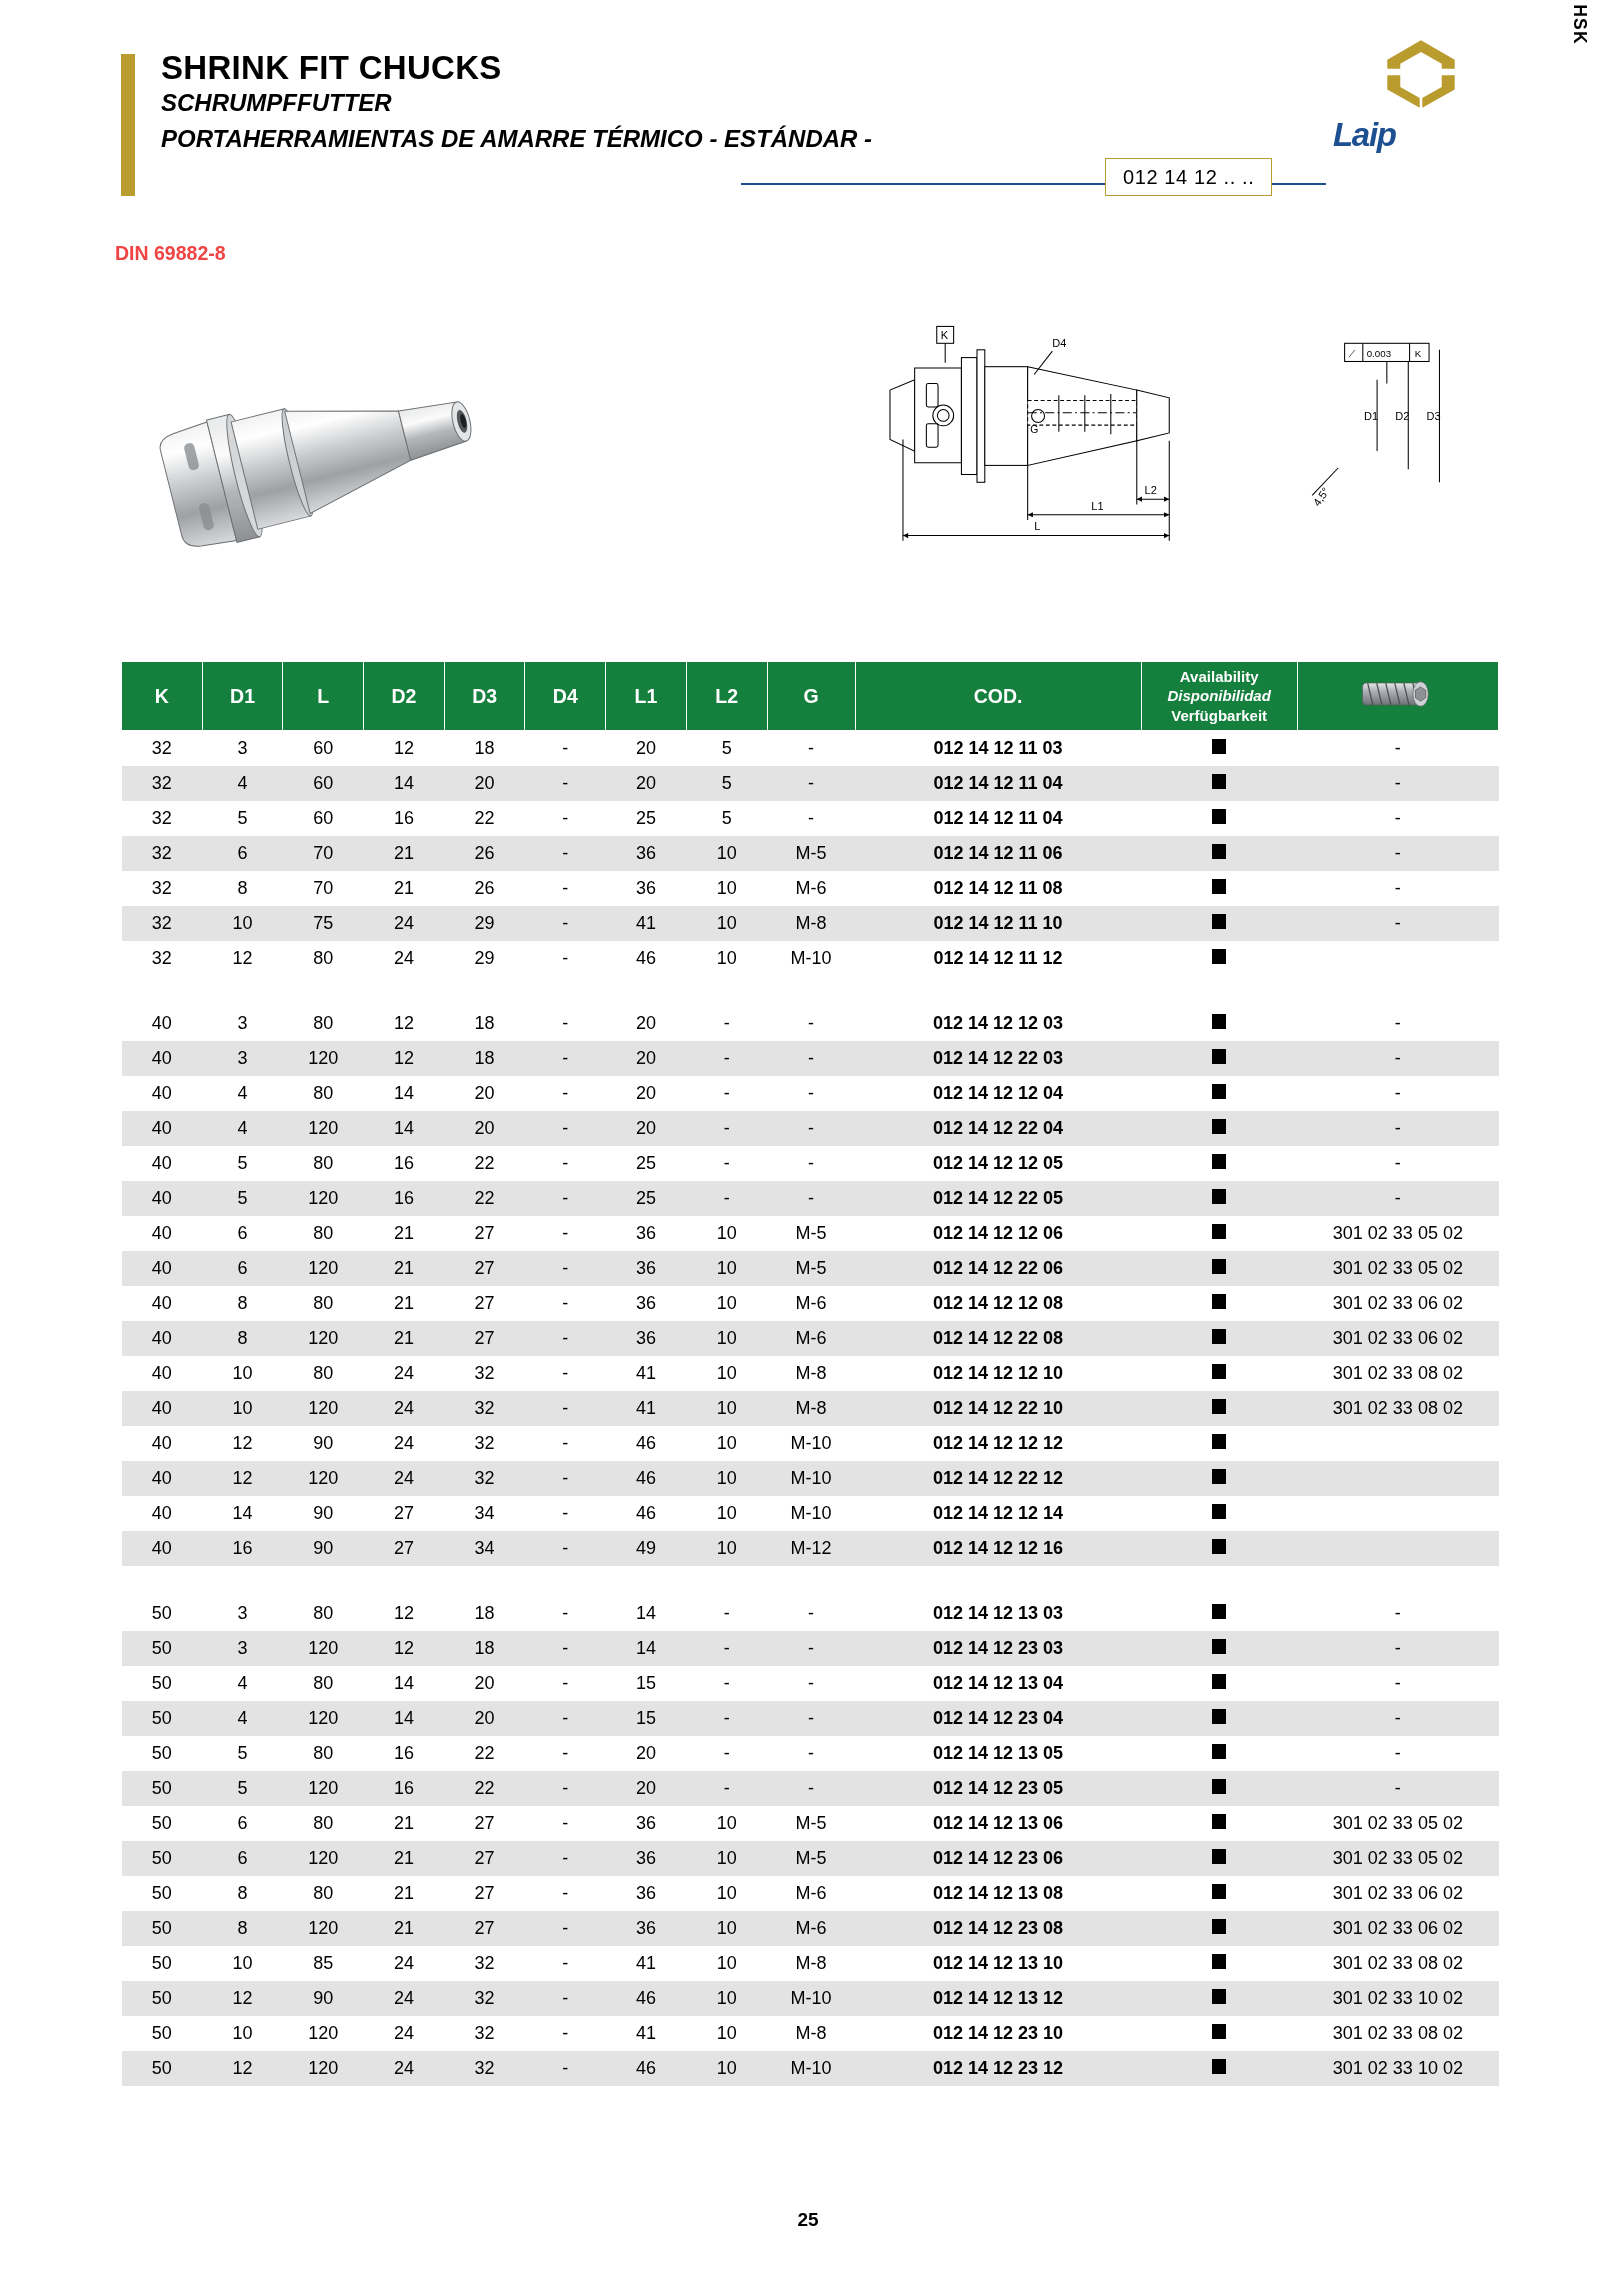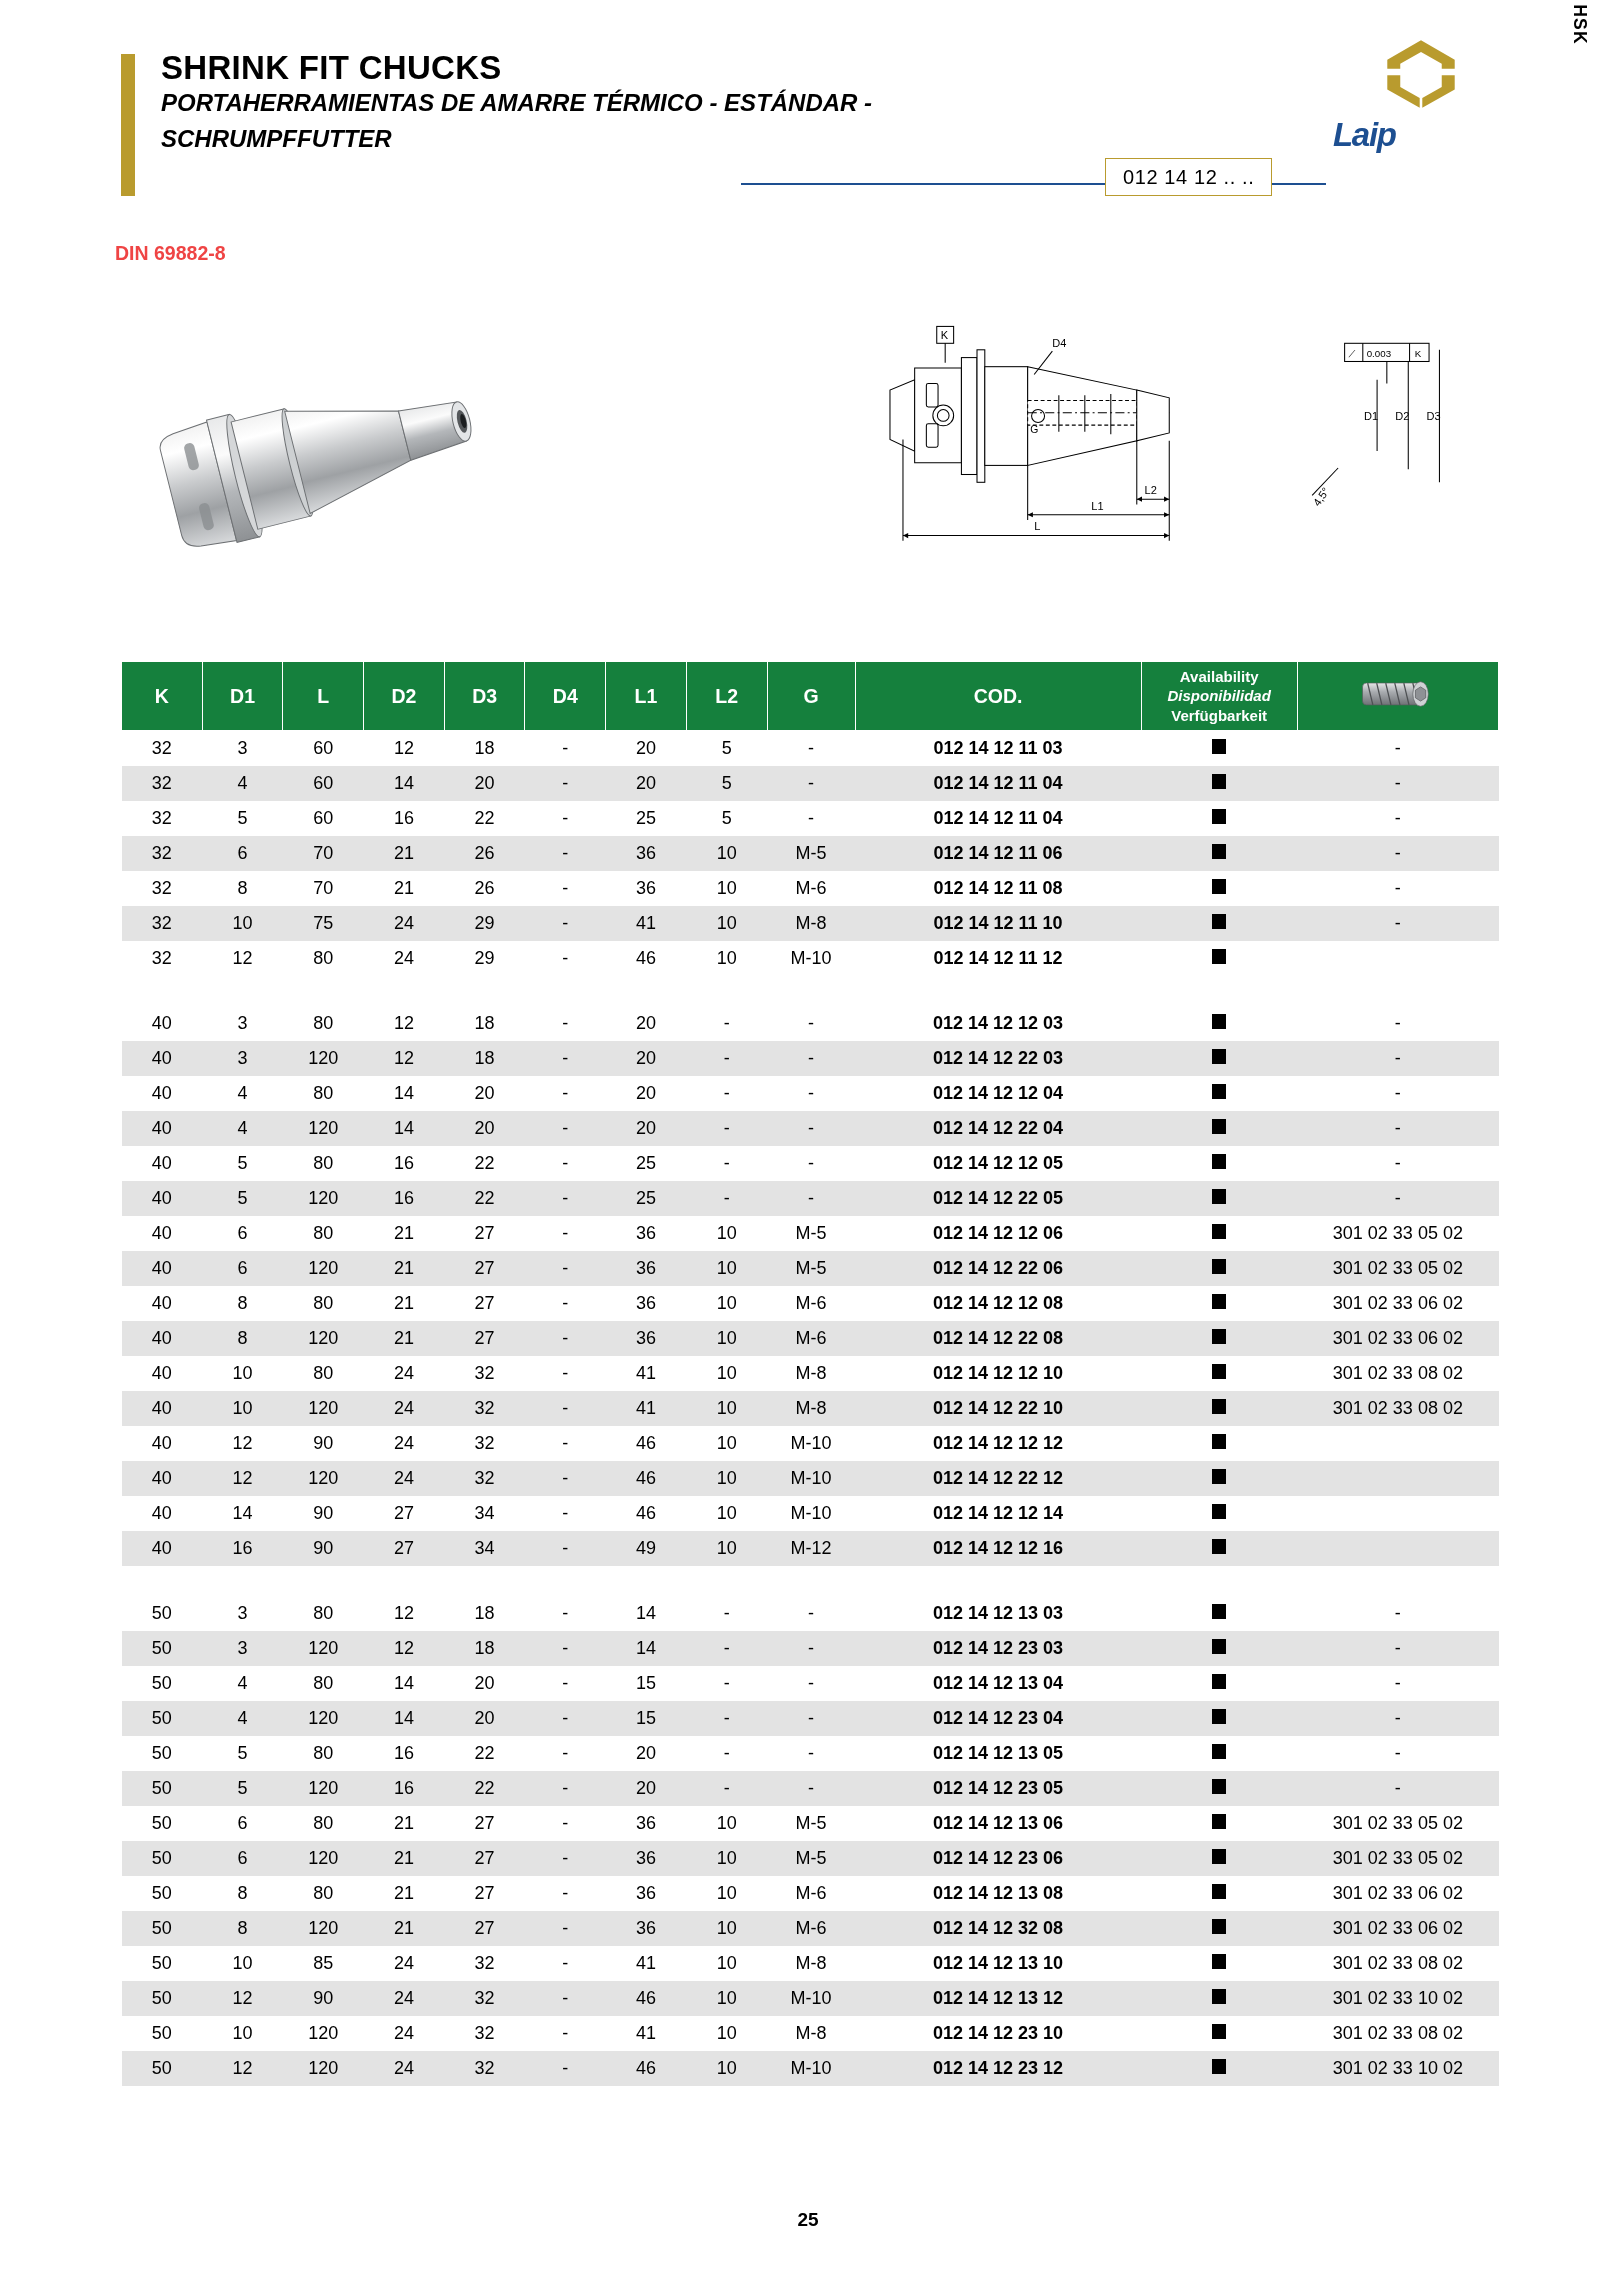--- a/index.html
+++ b/index.html
@@ -207,22 +207,22 @@
 </style>
 </head>
 <body>
 
 <div class="page">
 
   <div class="header">
     <div class="header-bar"></div>
     <div class="header-text">
       <div class="title-main">SHRINK FIT CHUCKS</div>
+      <div class="title-sub">SCHRUMPFFUTTER</div>
       <div class="title-sub">PORTAHERRAMIENTAS DE AMARRE TÉRMICO - ESTÁNDAR -</div>
-      <div class="title-sub">SCHRUMPFFUTTER</div>
     </div>
   </div>
 
   <div class="code-badge-wrap">
     <div class="code-rule"></div>
     <div class="code-badge">012 14 12 .. ..</div>
   </div>
 
   <div class="logo">
     <svg class="logo-mark" viewBox="0 0 120 108">
@@ -867,21 +867,21 @@
           <tr class="shade">
             <td>50</td>
             <td>8</td>
             <td>120</td>
             <td>21</td>
             <td>27</td>
             <td>-</td>
             <td>36</td>
             <td>10</td>
             <td>M-6</td>
-            <td class="cod">012 14 12 32 08</td>
+            <td class="cod">012 14 12 23 08</td>
             <td><span class="sq"></span></td>
             <td>301 02 33 06 02</td>
           </tr>
           <tr class="plain">
             <td>50</td>
             <td>10</td>
             <td>85</td>
             <td>24</td>
             <td>32</td>
             <td>-</td>

